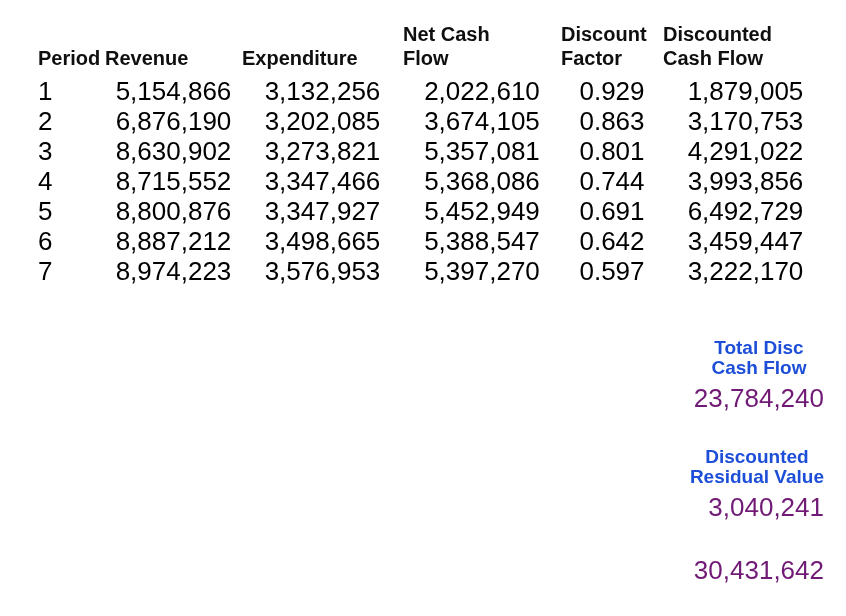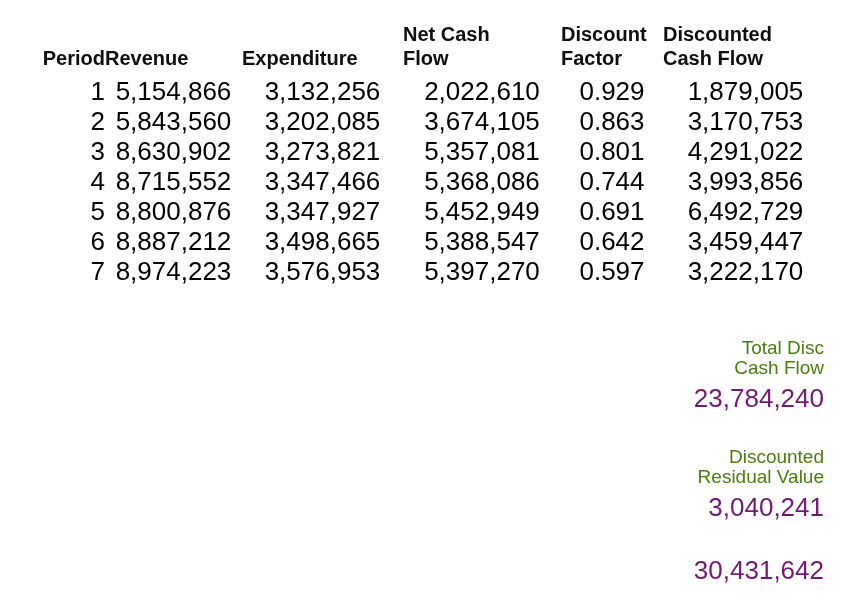--- a/index.html
+++ b/index.html
@@ -30,40 +30,41 @@
   table.dcf th {
     font-size: 20px;
     line-height: 24px;
     font-weight: 600;
     color: #0f0f0f;
     text-align: left;
     vertical-align: bottom;
     padding: 0 0 6px 0;
     white-space: pre-line;
   }
-  table.dcf th.center, table.dcf td.center { text-align: right; }
+  table.dcf th.center, table.dcf td.center { text-align: left; }
   table.dcf td {
     font-size: 26px;
     line-height: 30px;
     text-align: center;
     color: #000000;
     font-weight: 400;
     white-space: nowrap;
   }
   .summary {
     position: absolute;
     right: 22px;
     text-align: right;
   }
   .summary .label {
     font-size: 19px;
     line-height: 19.5px;
-    font-weight: 400;
-    color: #4d7c0f;
+    font-weight: 700;
+    color: #1d4ed8;
     white-space: pre-line;
+    text-align: center;
   }
   .summary .value {
     margin-top: 6px;
     font-size: 26px;
     line-height: 30px;
     color: #701a75;
     white-space: nowrap;
     text-align: right;
   }
   .summary-total    { top: 338px; }
@@ -101,21 +102,21 @@
       <tr>
         <td class="center">1</td>
         <td>5,154,866</td>
         <td>3,132,256</td>
         <td>2,022,610</td>
         <td>0.929</td>
         <td>1,879,005</td>
       </tr>
       <tr>
         <td class="center">2</td>
-        <td>5,843,560</td>
+        <td>6,876,190</td>
         <td>3,202,085</td>
         <td>3,674,105</td>
         <td>0.863</td>
         <td>3,170,753</td>
       </tr>
       <tr>
         <td class="center">3</td>
         <td>8,630,902</td>
         <td>3,273,821</td>
         <td>5,357,081</td>

